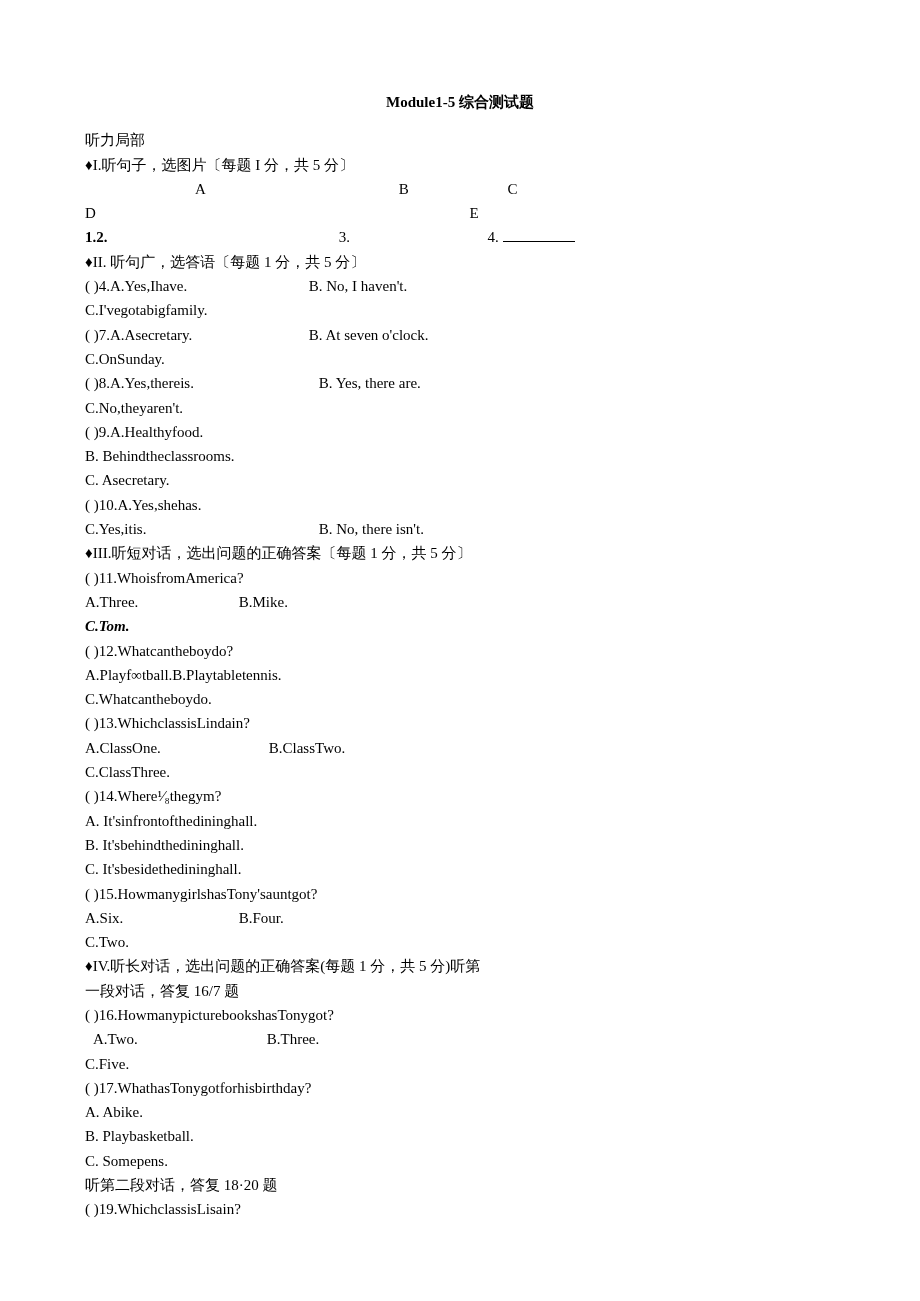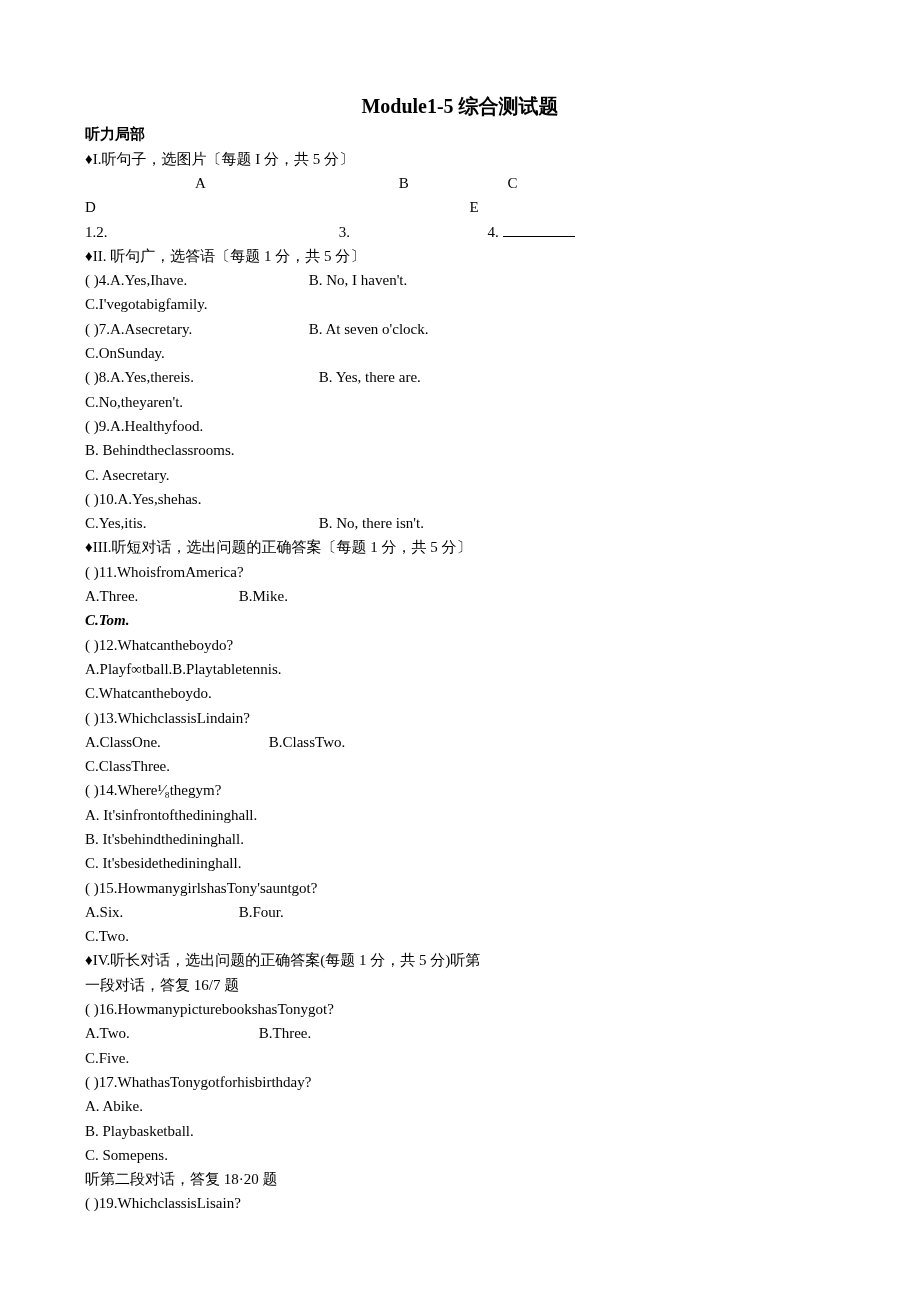--- a/index.html
+++ b/index.html
@@ -9,38 +9,39 @@
     color: #000;
     background: #fff;
     margin: 0;
     padding: 90px 85px 50px 85px;
     width: 920px;
     box-sizing: border-box;
   }
   .title {
     text-align: center;
     font-weight: bold;
-    font-size: 20px;
+    font-size: 15px;
+    margin-bottom: 14px;
   }
   .section-head {
-    font-weight: bold;
+    font-weight: normal;
   }
   .blank-line {
     display: inline-block;
     border-bottom: 1px solid #000;
     width: 72px;
     vertical-align: baseline;
     height: 1em;
   }
   .gap-a { margin-left: 110px; }
   .gap-b { margin-left: 190px; }
   .gap-c { margin-left: 95px; }
   .gap-d { }
   .gap-e { margin-left: 370px; }
-  .gap-12 { width: 250px; display:inline-block; }
+  .gap-12 { width: 250px; display:inline-block;font-weight:bold; }
   .gap-3  { width: 145px; display:inline-block; margin-left:0; }
   .col1 { display:inline-block; width: 220px; }
   .col1b { display:inline-block; width: 230px; }
   .col1c { display:inline-block; width: 150px; }
 </style>
 </head>
 <body>
 
 <div class="title">Module1-5 综合测试题</div>
 
@@ -123,21 +124,21 @@
 <div>
   <span class="col1c">A.Six.</span>
   <span>B.Four.</span>
 </div>
 <div>C.Two.</div>
 
 <div style="max-width:400px;">♦IV.听长对话，选出问题的正确答案(每题 1 分，共 5 分)听第一段对话，答复 16/7 题</div>
 
 <div>(     )16.HowmanypicturebookshasTonygot?</div>
 <div>
-  <span style="display:inline-block;width:170px;">A.Two.</span>
+  <span style="display:inline-block;width:170px;margin-left:8px;">A.Two.</span>
   <span>B.Three.</span>
 </div>
 <div>C.Five.</div>
 
 <div>(     )17.WhathasTonygotforhisbirthday?</div>
 <div>A.   Abike.</div>
 <div>B.   Playbasketball.</div>
 <div>C.   Somepens.</div>
 
 <div>听第二段对话，答复 18·20 题</div>

